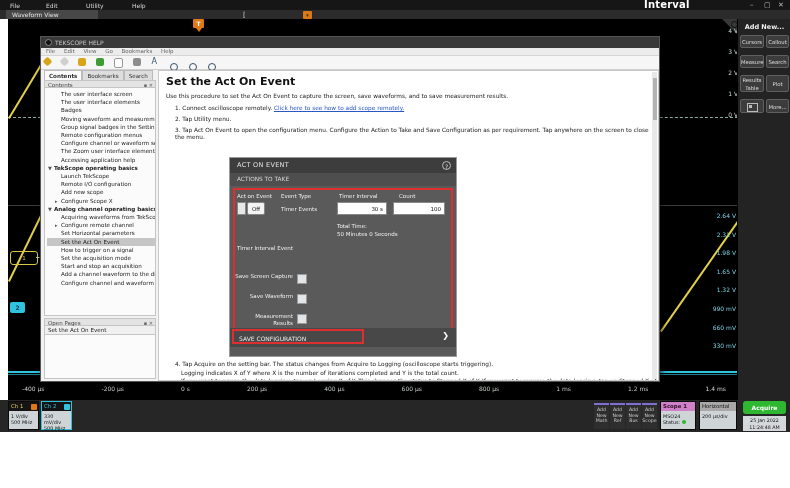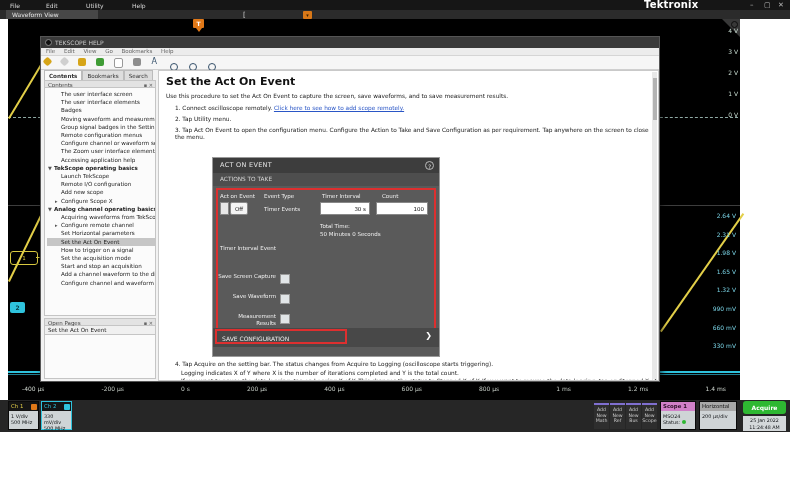--- a/index.html
+++ b/index.html
@@ -50,21 +50,21 @@
   .ophead{left:3px;top:281px;width:112px;height:8px;background:#e3e3e3;border:1px solid #c5c5c5;font-size:5.5px;color:#444;line-height:8px;padding-left:3px;box-sizing:border-box;}
   .opitem{left:3px;top:289px;width:112px;height:9px;background:#f0f0f0;border:1px solid #c5c5c5;border-top:none;font-size:5.6px;line-height:9px;padding-left:3px;color:#222;box-sizing:border-box;}
   .lpanelfill{left:3px;top:298px;width:112px;height:44px;background:#fbfbfb;border:1px solid #c5c5c5;border-top:none;box-sizing:border-box;}
   .hcontent{left:117px;top:33px;width:501px;height:311px;background:#fff;border:1px solid #c9c9c9;box-sizing:border-box;overflow:hidden;}
   .hc-title{position:absolute;left:7px;top:4px;font-size:11px;font-weight:bold;color:#111;}
   .p{position:absolute;font-size:5.8px;color:#222;line-height:7px;}
   .lnk{color:#2a56c6;text-decoration:underline;}
   .vsb{position:absolute;right:1px;top:1px;width:5px;height:307px;background:#e8e8e8;}
   .vsb .thumb{position:absolute;left:0.5px;top:6px;width:4px;height:42px;background:#b3b3b3;}
   
-  .dlg{position:absolute;left:53px;top:86px;width:226px;height:198px;background:#5a5a5a;border:1px solid #9a9a9a;}
+  .dlg{position:absolute;left:70px;top:86px;width:226px;height:198px;background:#5a5a5a;border:1px solid #9a9a9a;}
   .dlg-h{position:absolute;left:0;top:0;width:226px;height:15px;background:#3d3d3d;color:#e4e4e4;font-size:6.5px;line-height:15px;padding-left:7px;box-sizing:border-box;letter-spacing:.3px;}
   .qcirc{position:absolute;right:5px;top:3px;width:9px;height:9px;border:1px solid #bbb;border-radius:50%;color:#ddd;font-size:6px;line-height:9px;text-align:center;box-sizing:border-box;}
   .dlg-s{position:absolute;left:0;top:15px;width:226px;height:13px;background:#4e4e4e;color:#d6d6d6;font-size:5.8px;line-height:13px;padding-left:7px;box-sizing:border-box;}
   .redzone{position:absolute;left:3px;top:30px;width:216px;height:138px;border:2px solid #dd2f2f;}
   .dl{position:absolute;font-size:5.5px;color:#f0f0f0;}
   .dlr{position:absolute;font-size:5.5px;color:#f0f0f0;text-align:right;width:58px;left:0;line-height:6.5px;}
   .din{position:absolute;background:#fff;color:#111;font-size:5.5px;text-align:right;line-height:13px;padding-right:3px;box-sizing:border-box;border:1px solid #888;}
   .cbx{position:absolute;left:62px;width:10px;height:10px;background:#e2e6e8;border:1px solid #9a9a9a;box-sizing:border-box;}
   .savebar{position:absolute;left:0;top:170px;width:226px;height:19px;background:#484848;}
   .savered{position:absolute;left:2px;top:1px;width:132px;height:15px;border:2px solid #dd2f2f;color:#eee;font-size:6px;line-height:15px;padding-left:5px;box-sizing:border-box;}
@@ -89,21 +89,21 @@
 </head>
 <body>
 
 <div class="screen">
 
   <div class="abs menubar">
     <span class="mi" style="left:10px">File</span>
     <span class="mi" style="left:46px">Edit</span>
     <span class="mi" style="left:86px">Utility</span>
     <span class="mi" style="left:132px">Help</span>
-    <span class="logo">Tektronix</span>
+    <span class="logo">Interval</span>
     <span class="winctl" style="left:750px">–</span>
     <span class="winctl" style="left:764px">▢</span>
     <span class="winctl" style="left:778px">✕</span>
   </div>
 
   <div class="abs tabbar">
     <div class="wvtab">Waveform View</div>
     <span style="position:absolute;left:243px;top:1px;color:#ccc;font-size:7px;">[</span>
     <span style="position:absolute;left:303px;top:0.5px;width:9px;height:8px;background:#d87818;border-radius:1px;color:#3a2000;font-size:5px;text-align:center;line-height:8px;">▾</span>
   </div>
@@ -148,20 +148,33 @@
     <span>0 s</span>
     <span>200 μs</span>
     <span>400 μs</span>
     <span>600 μs</span>
     <span>800 μs</span>
     <span>1 ms</span>
     <span>1.2 ms</span>
     <span>1.4 ms</span>
   </div>
 
+  <div class="abs sidebar">
+    <div class="sb-title">Add New...</div>
+    <div class="sbtn" style="left:2px;top:16px;width:24px;height:13px;line-height:13px;">Cursors</div>
+    <div class="sbtn" style="left:28px;top:16px;width:23px;height:13px;line-height:13px;">Callout</div>
+    <div class="sbtn" style="left:2px;top:36px;width:24px;height:13px;line-height:13px;">Measure</div>
+    <div class="sbtn" style="left:28px;top:36px;width:23px;height:13px;line-height:13px;">Search</div>
+    <div class="sbtn" style="left:2px;top:56px;width:24px;height:17px;line-height:7.5px;padding-top:1px;">Results Table</div>
+    <div class="sbtn" style="left:28px;top:56px;width:23px;height:17px;line-height:17px;">Plot</div>
+    <div class="sbtn" style="left:2px;top:80px;width:24px;height:14px;">
+      <span style="display:inline-block;width:9px;height:7px;border:1px solid #bbb;margin-top:2.5px;position:relative;"><span style="position:absolute;left:1px;top:1px;width:3px;height:3px;background:#bbb;"></span></span>
+    </div>
+    <div class="sbtn" style="left:28px;top:80px;width:23px;height:14px;line-height:14px;">More...</div>
+  </div>
 
   <div class="abs hwin">
     <div class="abs htitle">
       <span class="hlogo"></span>
       <span style="margin-left:14px;">TEKSCOPE HELP</span>
     </div>
     <div class="abs hmenu" style="padding-left:5px;box-sizing:border-box;">
       <span>File</span>
       <span>Edit</span>
       <span>View</span>

